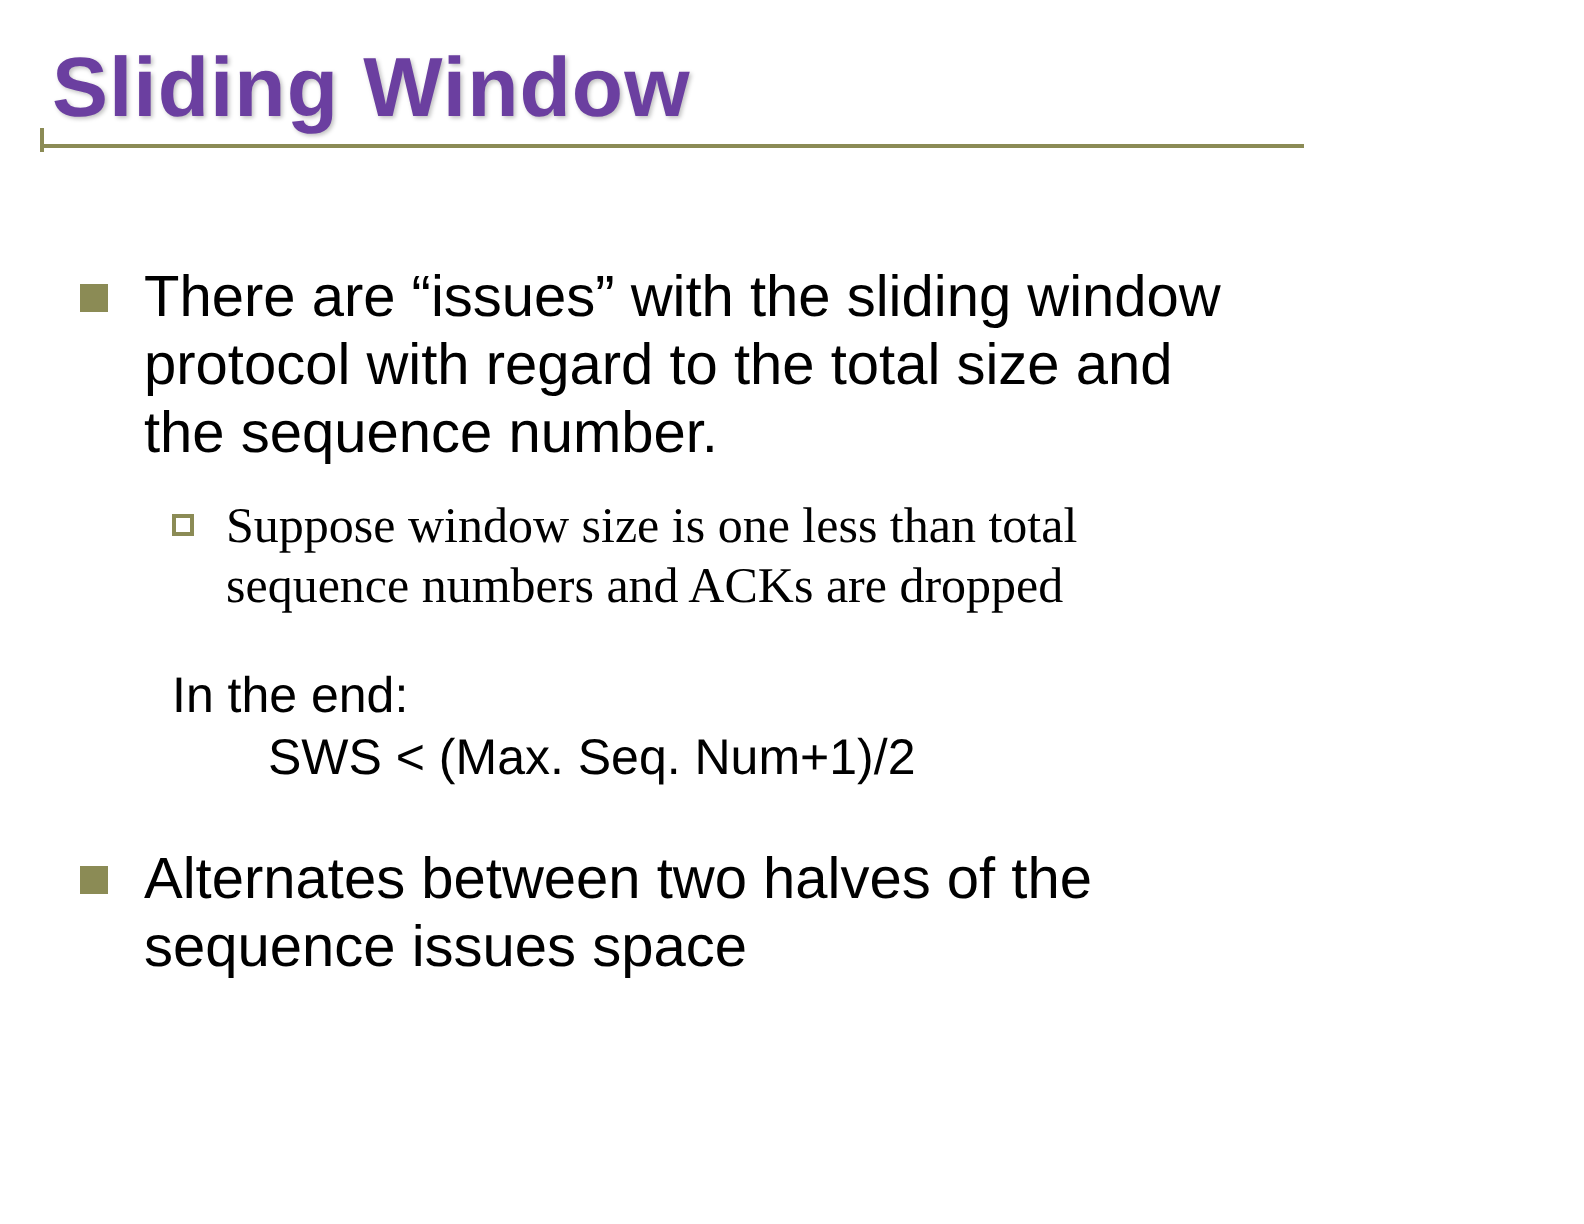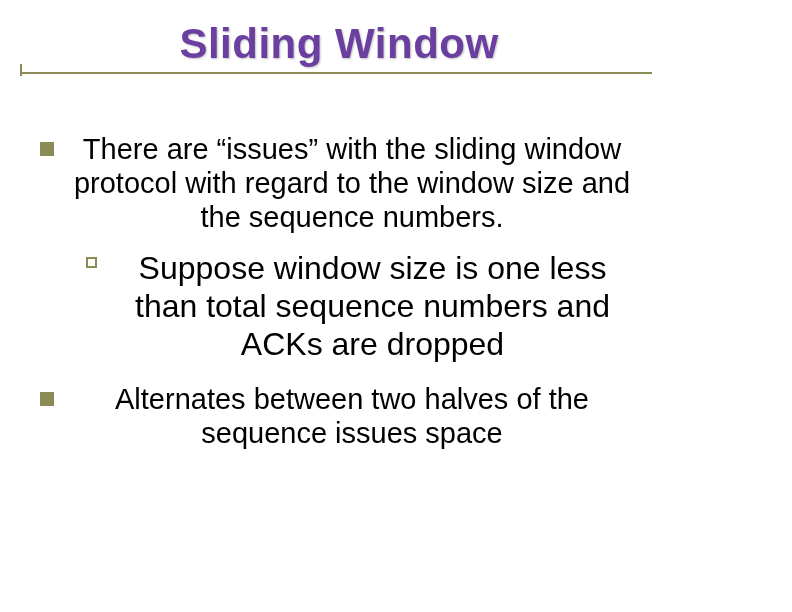--- a/index.html
+++ b/index.html
@@ -9,21 +9,20 @@
     height: 612px;
     background: #ffffff;
     font-family: Arial, Helvetica, sans-serif;
     overflow: hidden;
   }
   .slide {
     position: relative;
     width: 672px;
     height: 612px;
     box-sizing: border-box;
-    text-align: center;
   }
   .title-wrap {
     position: absolute;
     top: 20px;
     left: 20px;
     right: 20px;
   }
   .title {
     font-size: 42px;
     font-weight: bold;
@@ -81,22 +80,23 @@
     width: 11px;
     height: 11px;
     border: 2px solid #8b8b55;
     box-sizing: border-box;
     background: #ffffff;
     flex: 0 0 auto;
     margin-top: 8px;
     margin-right: 16px;
   }
   .l2 .text {
-    font-size: 32px;
+    font-size: 25px;
     line-height: 1.2;
+    font-family: Liberation Serif, serif;
   }
   .conclusion {
     margin-left: 46px;
     font-size: 25px;
     line-height: 1.25;
     margin-top: 24px;
     margin-bottom: 28px;
   }
   .conclusion .indent {
     padding-left: 48px;
@@ -113,28 +113,32 @@
     <div class="underline-box">
       <div class="underline-tick"></div>
       <div class="title-underline"></div>
     </div>
   </div>
 
   <div class="body">
 
     <div class="l1">
       <div class="bullet"></div>
-      <div class="text">There are “issues” with the sliding window protocol with regard to the window size and the sequence numbers.</div>
+      <div class="text">There are “issues” with the sliding window protocol with regard to the total size and the sequence number.</div>
     </div>
 
     <div class="l2">
       <div class="bullet"></div>
       <div class="text">Suppose window size is one less than total sequence numbers and ACKs are dropped</div>
     </div>
 
+    <div class="conclusion">
+      <span>In the end:</span><br>
+      <span class="indent">SWS &lt; (Max. Seq. Num+1)/2</span>
+    </div>
 
     <div class="l1">
       <div class="bullet"></div>
       <div class="text">Alternates between two halves of the sequence issues space</div>
     </div>
 
   </div>
 
 </div>
 

